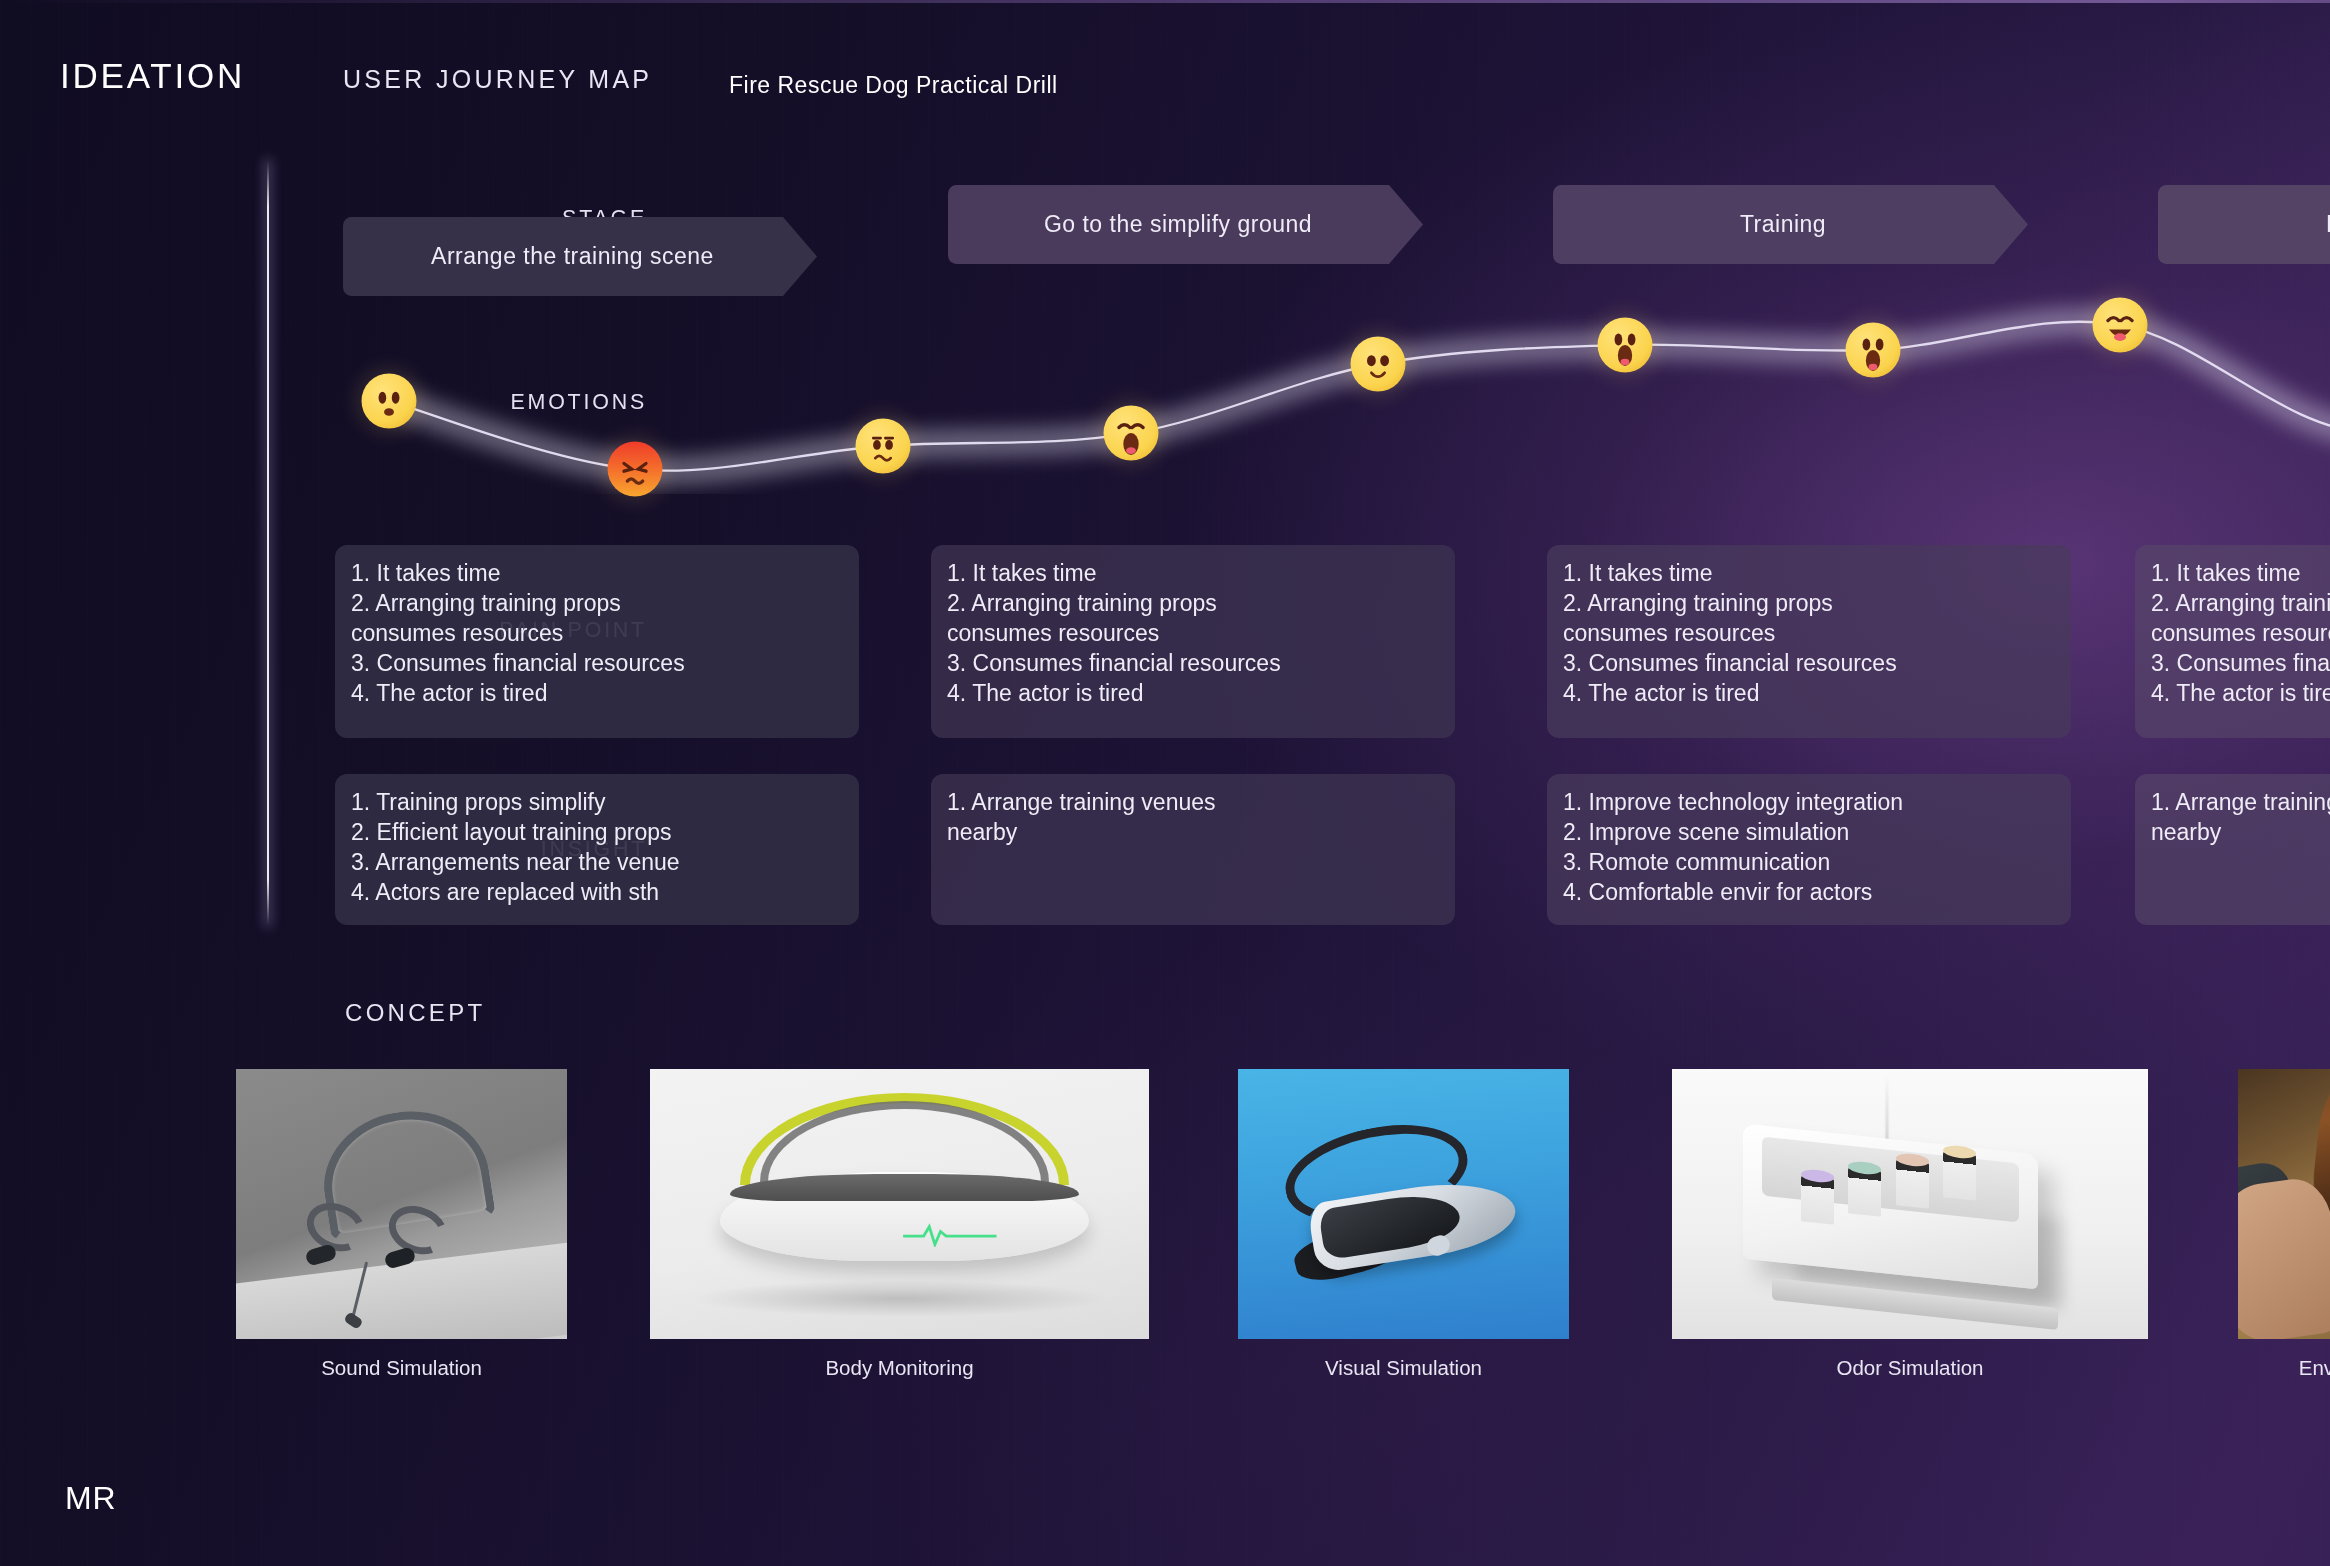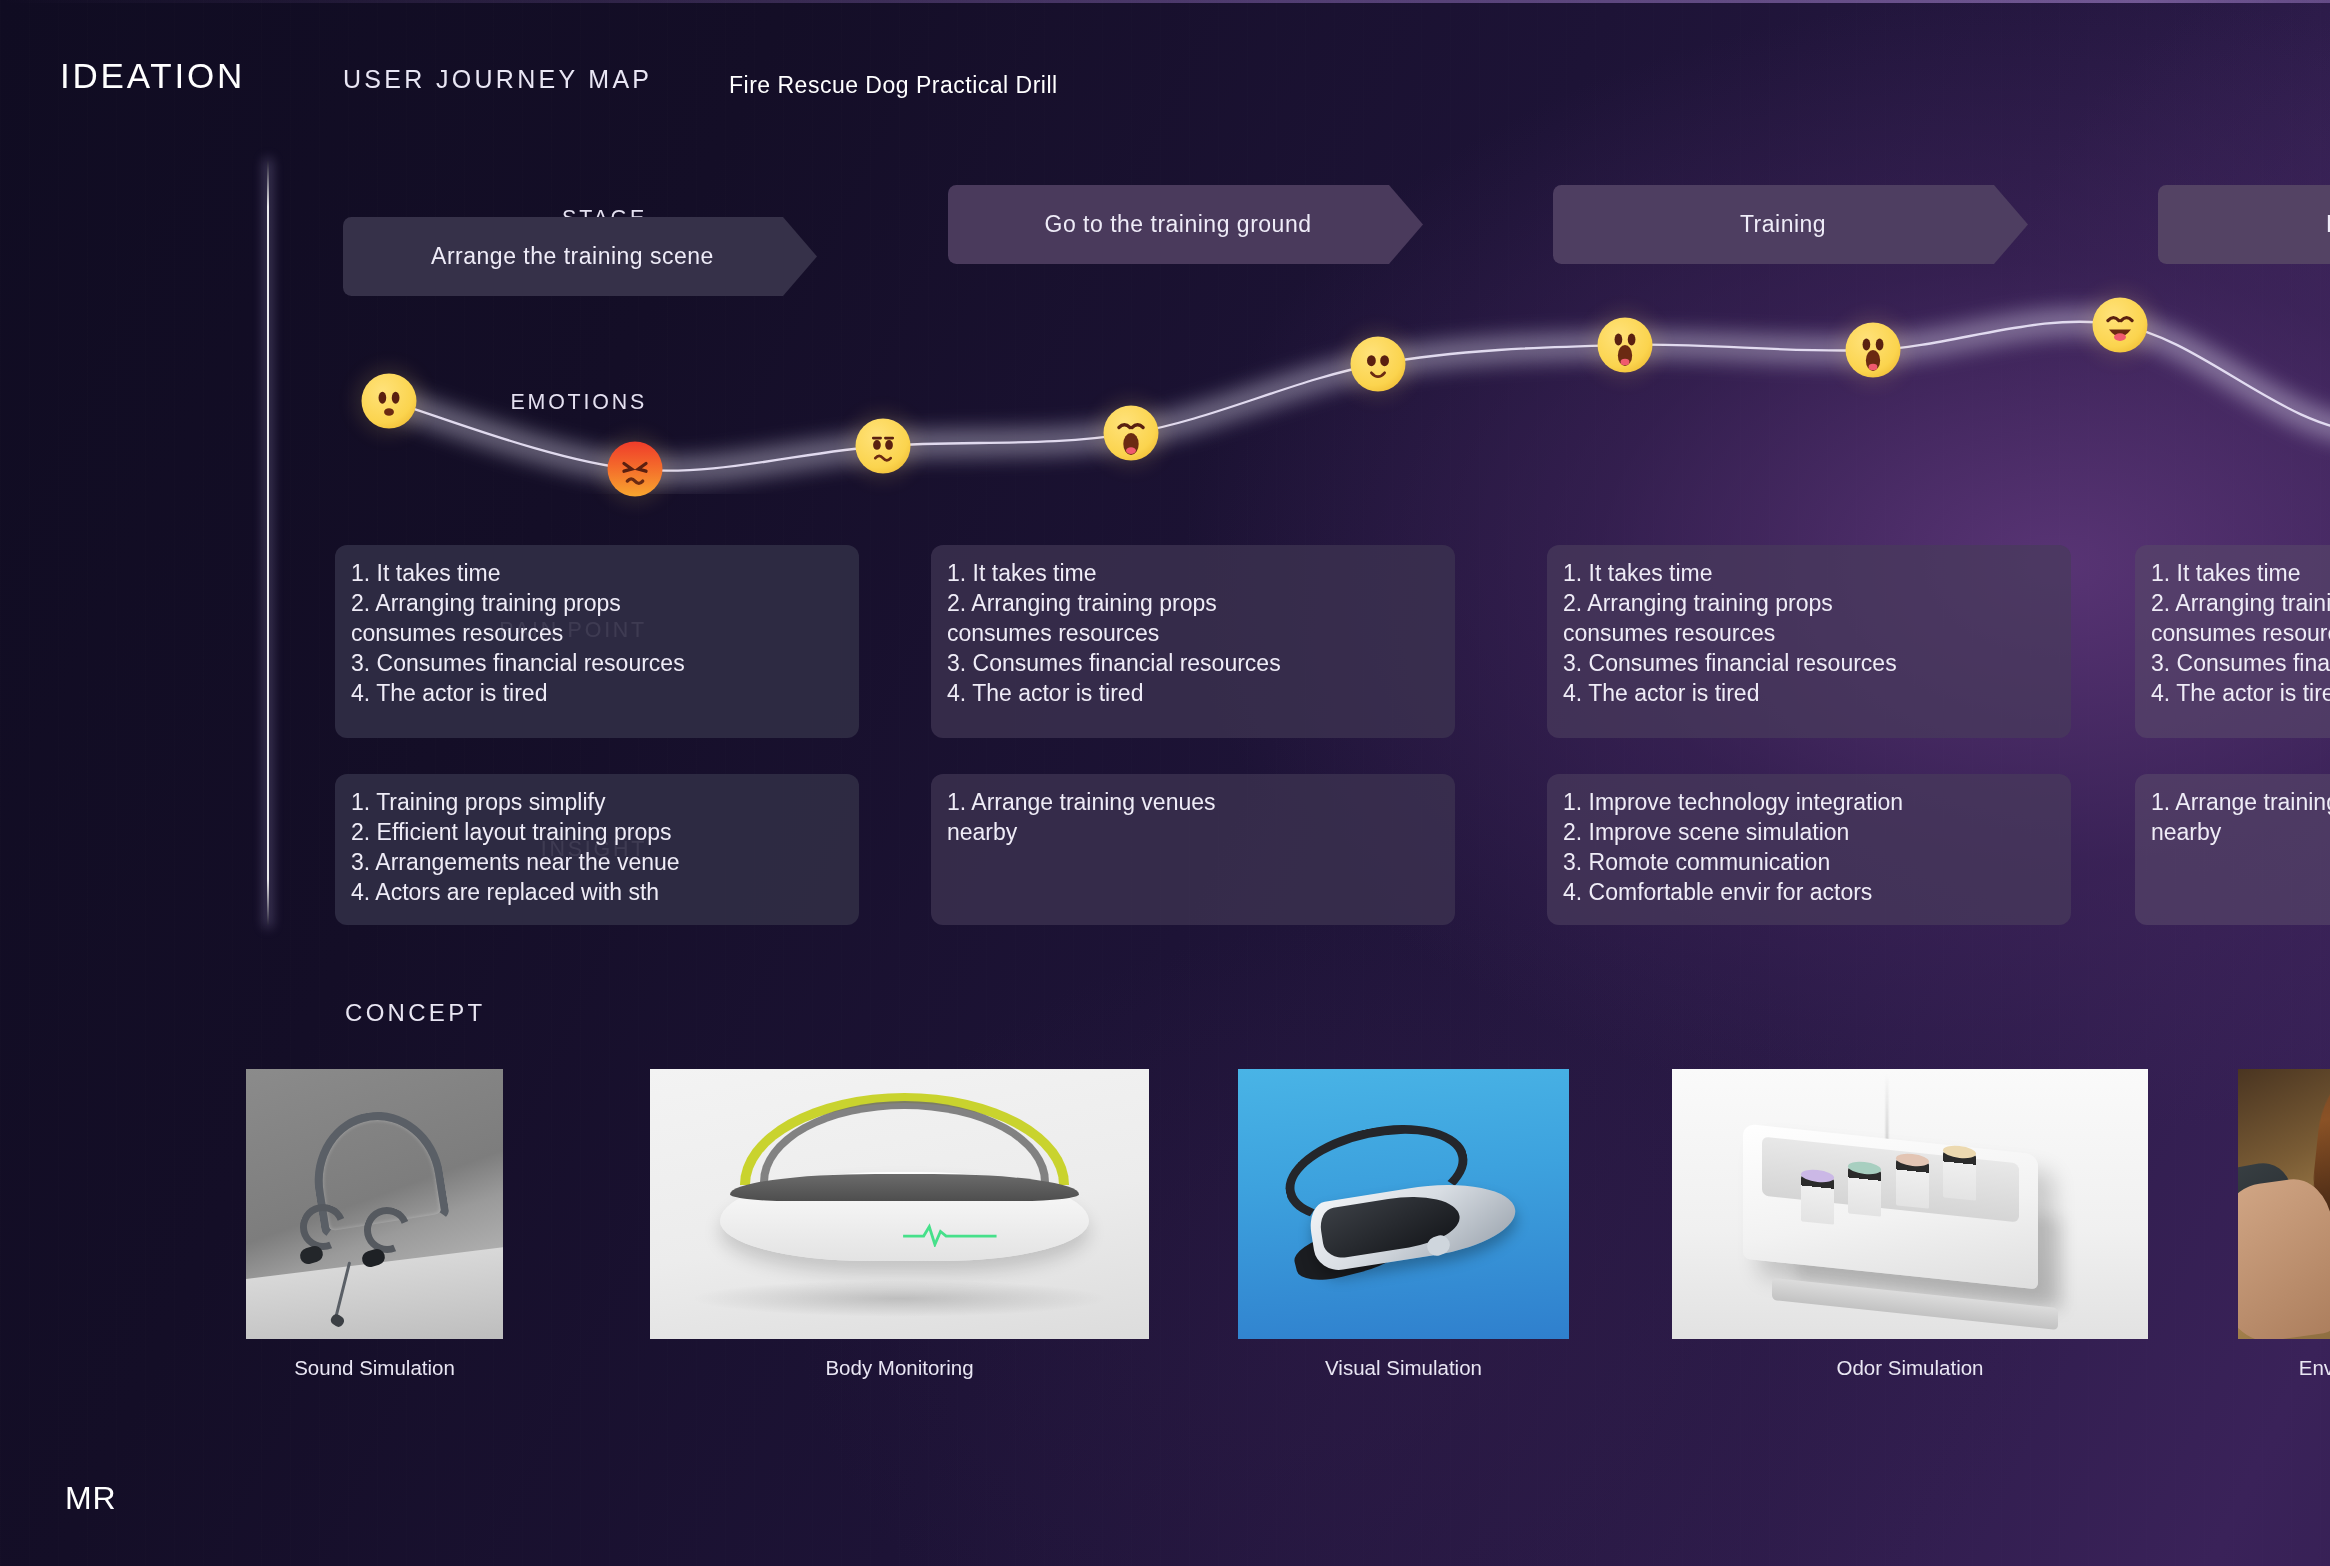--- a/index.html
+++ b/index.html
@@ -221,21 +221,21 @@
   <div class="row-label" style="top:206px">STAGE</div>
   <div class="row-label" style="top:390px">EMOTIONS</div>
   <div class="row-label" style="top:618px">PAIN POINT</div>
   <div class="row-label" style="top:837px">INSIGHT</div>
 
   <div class="stage-row" id="stage-row">
       <div class="chev pointed" style="left: 343px; width: 474px; background: rgb(54, 49, 73); margin-top: 32px;">
         <span class="lbl">Arrange the training scene</span>
       </div>
       <div class="chev pointed" style="left: 948px; width: 475px; background: rgb(74, 58, 92);">
-        <span class="lbl">Go to the training ground</span>
+        <span class="lbl">Go to the simplify ground</span>
       </div>
       <div class="chev pointed" style="left: 1553px; width: 475px; background: rgb(78, 62, 97);">
         <span class="lbl">Training</span>
       </div>
       <div class="chev flat" style="left: 2158px; width: 475px; background: rgb(84, 67, 100);">
         <span class="lbl">Back to base</span>
       </div>
     </div>
 
   <div class="emotion-layer">
@@ -351,21 +351,21 @@
       <div class="card" style="left: 1547px; top: 774px; width: 524px; min-height: 151px; background: rgba(72, 58, 92, 0.72);"><div>1. Improve technology integration
 2. Improve scene simulation
 3. Romote communication
 4. Comfortable envir for actors</div></div>
       <div class="card" style="left: 2135px; top: 774px; width: 524px; min-height: 151px; background: rgba(86, 70, 105, 0.66);"><div>1. Arrange training venues
 nearby</div></div>
     </div>
 
   <div class="concept-hdr">CONCEPT</div>
   <div class="concept-row" id="concept-host">
-      <div class="thumb-wrap" style="left: 246px; width: 257px;">
+      <div class="thumb-wrap" style="left: 236px; width: 331px;">
         <div class="thumb t1">
           <div class="plinth"></div>
           <div class="band"></div>
           <div class="ear-l"></div>
           <div class="ear-r"></div>
        <div class="pod-l"></div>
           <div class="pod-r"></div>
           <div class="boom"></div>
           <div class="mic"></div>
         </div>

